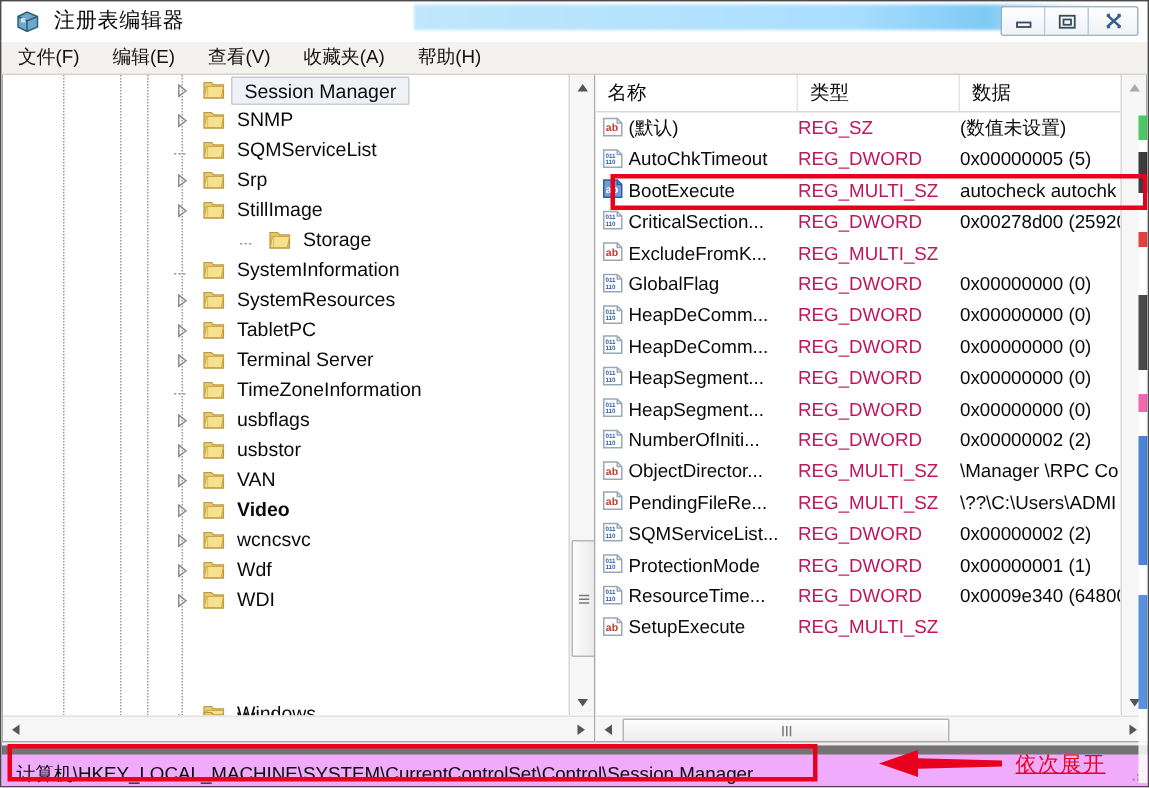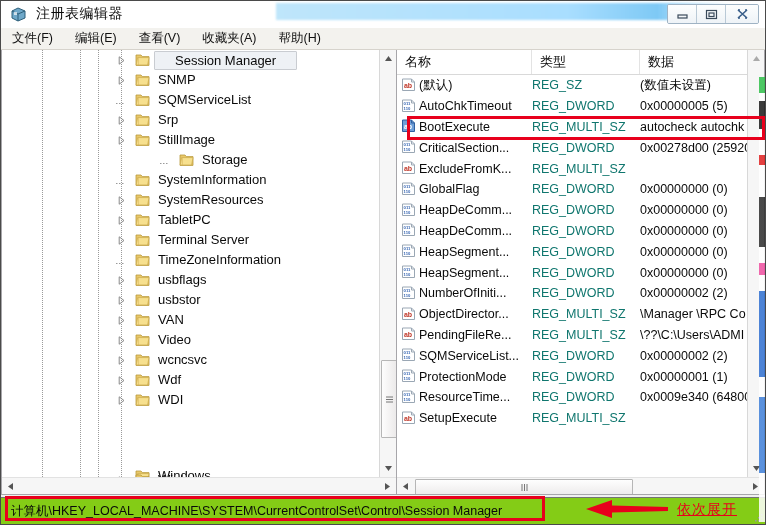--- a/index.html
+++ b/index.html
@@ -104,21 +104,21 @@
   .tw-folder{
     position:absolute;width:16px;height:14px;
   }
   .tw-label{
     position:absolute;font-size:13px;color:#0a0a0a;
     line-height:20px;
   }
   .tw-label.selected{
     background:#eef1f5;
     border:1px solid #c9ccd1;
-    padding:0 20px;margin-left:-4px;
+    padding:0 8px;margin-left:-4px;
     line-height:17px;border-radius:1px;
   }
   
   .vscroll{
     position:absolute;right:0;top:0;width:17px;bottom:17px;
     background:#f6f6f6;border-left:1px solid #d8d8d8;
     box-sizing:border-box;
   }
   .vscroll.noh{bottom:0;}
   .sb-arrow{
@@ -168,38 +168,38 @@
   .lh-name{width:135px;}
   .lh-type{width:108px;}
   .lh-data{flex:1;border-right:none;}
   .list-rows{
     position:absolute;left:0;top:25px;right:17px;bottom:17px;overflow:hidden;
   }
   .lrow{height:20.8px;display:flex;align-items:center;white-space:nowrap;}
   .lr-icon{width:22px;padding-left:4px;box-sizing:border-box;flex:0 0 auto;}
   .lr-icon svg{display:block;}
   .lr-name{width:113px;font-size:12.5px;color:#0a0a0a;overflow:hidden;flex:0 0 auto;}
-  .lr-type{width:108px;font-size:12.5px;color:#0f766e;flex:0 0 auto;}
+  .lr-type{width:108px;font-size:12.5px;color:#be185d;flex:0 0 auto;}
   .lr-data{flex:1;font-size:12.5px;color:#0a0a0a;overflow:hidden;}
   
   .hl-row{
     position:absolute;left:406px;top:115px;width:358px;height:24px;
     border:3px solid #e8001c;box-sizing:border-box;
     pointer-events:none;z-index:30;
   }
   .hl-status{
     position:absolute;left:4px;top:495px;width:540px;height:25px;
     border:3px solid #e8001c;box-sizing:border-box;
     pointer-events:none;z-index:30;
   }
   
   .statusbar{
     position:absolute;left:0;bottom:0;width:766px;height:27px;
-    background:#84cc16;
-    border-top:1px solid #737373;
+    background:#f0abfc;
+    border-top:6px solid #737373;
     box-sizing:border-box;
   }
   .status-text{
     position:absolute;left:10px;top:5px;
     font-size:12.5px;color:#0a0a0a;white-space:nowrap;
   }
   .grip-dots{
     position:absolute;right:3px;bottom:2px;width:12px;height:12px;
   }
   .ann-arrow{
@@ -456,21 +456,21 @@
                   <path d="M3.2 1.8 L8 5.5 L3.2 9.2 Z" fill="none" stroke="#8a8a8a" stroke-width="1"></path>
                 </svg>
               </span>
               <span class="tw-folder" style="left: 133px; top: 3px;"><svg width="16" height="14" viewBox="0 0 16 14">
                   <path d="M1 2 L6 2 L7.4 3.6 L14 3.6 L14 12.4 L1 12.4 Z" fill="#e9c869" stroke="#b99a3d" stroke-width=".8"></path>
                   <path d="M2.6 4.6 L14 4.6 L12.6 12 L1.2 12 Z" fill="#f7e08e" stroke="#c9a74a" stroke-width=".7"></path>
                   <path d="M3.4 4.6 L3.4 12" stroke="#d7b65c" stroke-width=".6"></path>
                 </svg></span>
               <span class="tw-label" style="left: 156px;">VAN</span>
             </div>
-            <div class="tree-row" style="top: 0px;">
+            <div class="tree-row" style="top: 0px; font-weight: bold;">
               <span class="tw-expander" style="left: 114px; top: 5px;">
                 <svg width="11" height="11" viewBox="0 0 11 11">
                   <path d="M3.2 1.8 L8 5.5 L3.2 9.2 Z" fill="none" stroke="#8a8a8a" stroke-width="1"></path>
                 </svg>
               </span>
               <span class="tw-folder" style="left: 133px; top: 3px;"><svg width="16" height="14" viewBox="0 0 16 14">
                   <path d="M1 2 L6 2 L7.4 3.6 L14 3.6 L14 12.4 L1 12.4 Z" fill="#e9c869" stroke="#b99a3d" stroke-width=".8"></path>
                   <path d="M2.6 4.6 L14 4.6 L12.6 12 L1.2 12 Z" fill="#f7e08e" stroke="#c9a74a" stroke-width=".7"></path>
                   <path d="M3.4 4.6 L3.4 12" stroke="#d7b65c" stroke-width=".6"></path>
                 </svg></span>

